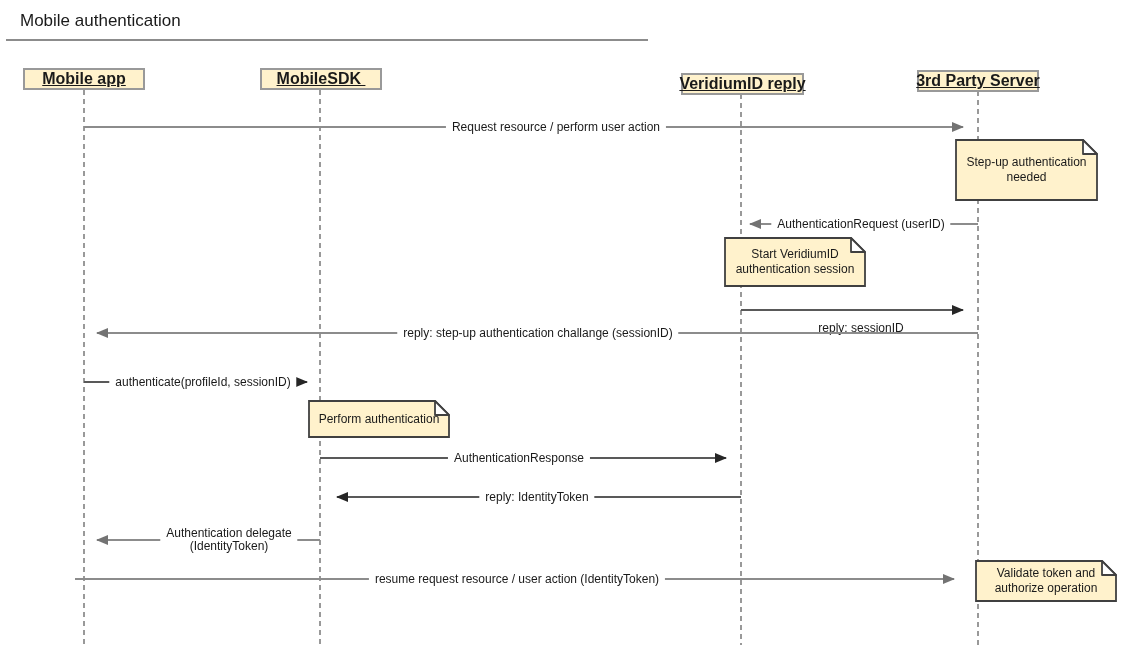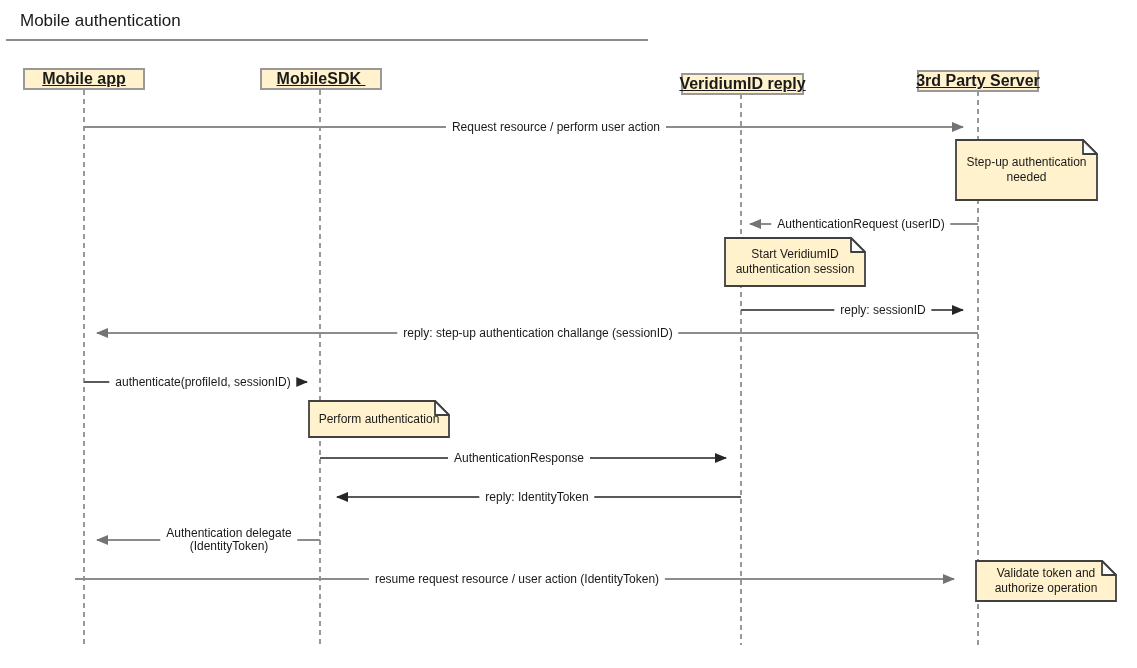--- a/index.html
+++ b/index.html
@@ -47,21 +47,21 @@
   .head-l{left:-1px;  border-right:12px solid;}
   .msg.gray .head-r{border-left-color:#737373;} .msg.gray .head-l{border-right-color:#737373;}
   .msg.dark .head-r{border-left-color:#262626;} .msg.dark .head-l{border-right-color:#262626;}
   .lbl{
     position:absolute; top:1px; transform:translate(-50%,-50%);
     background:var(--background); padding:1px 6px; font-size:12px; line-height:13px;
     white-space:nowrap; text-align:center; color:var(--text);
   }
   #msg-0{left:84px;  top:126px; width:879px;text-decoration:underline;} #msg-0 .lbl{left:472px;}
   #msg-1{left:750px; top:223px; width:228px;} #msg-1 .lbl{left:111px;}
-  #msg-2{left:741px; top:309px; width:222px;} #msg-2 .lbl{left:142px;}
+  #msg-2{left:741px; top:309px; width:222px;} #msg-2 .lbl{left:120px;margin-top:18px;}
   #msg-3{left:97px;  top:332px; width:881px;} #msg-3 .lbl{left:441px;}
   #msg-4{left:84px;  top:381px; width:223px;} #msg-4 .lbl{left:119px;}
   #msg-5{left:320px; top:457px; width:406px;} #msg-5 .lbl{left:199px;}
   #msg-6{left:337px; top:496px; width:404px;} #msg-6 .lbl{left:200px;}
   #msg-7{left:97px;  top:539px; width:223px;} #msg-7 .lbl{left:132px;}
   #msg-8{left:75px;  top:578px; width:879px;} #msg-8 .lbl{left:442px;}
 
   .note{position:absolute;}
   .note svg{position:absolute; left:0; top:0;}
   .note .note-text{

